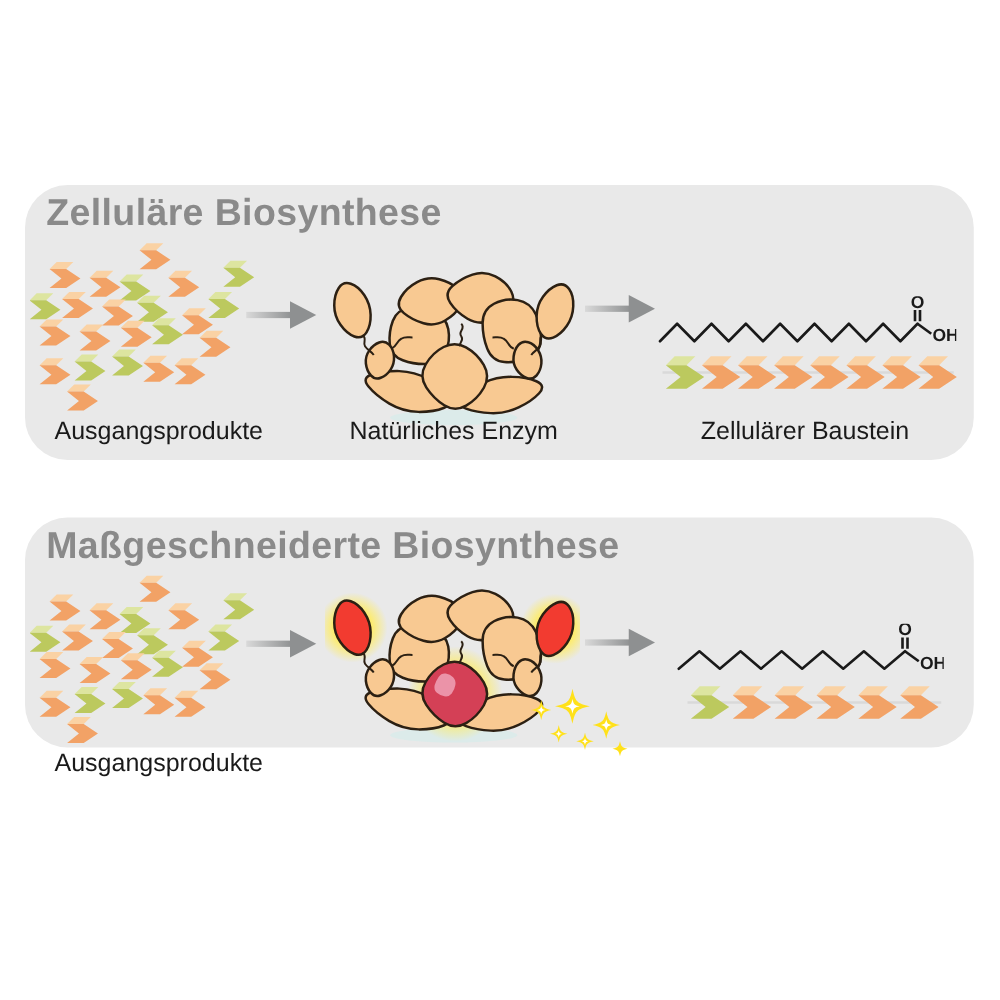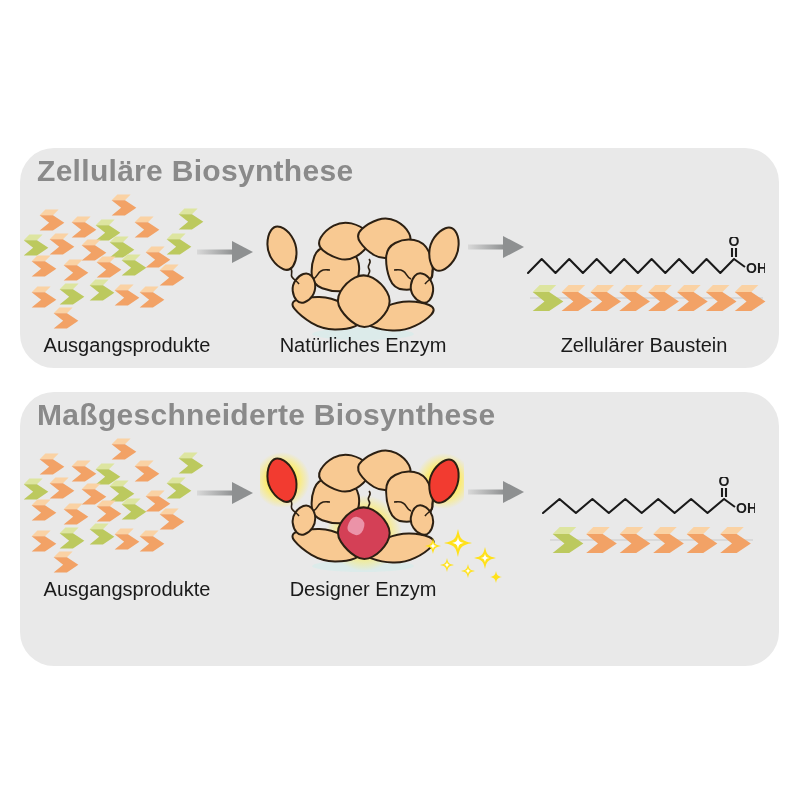--- a/index.html
+++ b/index.html
@@ -1,21 +1,21 @@
 <!DOCTYPE html>
 <html style="--page_bg: #ffffff; --panel: #e9e9e9; --title_gray: #8a8a8a; --text: #1a1a1a; --orange: #f2a266; --orange_light: #fad2a4; --green: #bcc95e; --green_light: #dde5a0; --enzyme: #f8c992; --outline: #2c2013; --shadow: #dcebea; --red: #f23b30; --crimson: #d44056; --pink: #eb93a8; --glow: #ffec60; --sparkle: #ffe11a; --sparkle_core: #ffffff; --arrow: #8e9091; --arrow_tail: #d9d9d9; --thread: #d9d9d9;"><head>
 <meta charset="utf-8">
 <style>
   html,body{margin:0;padding:0;width:800px;height:800px;background:var(--page_bg,#fff);
     font-family:"Liberation Sans",sans-serif;overflow:hidden;position:relative}
   .canvas{position:absolute;inset:0}
   .panel{position:absolute;left:20px;width:759px;height:220px;background:var(--panel);
     border-radius:34px}
   .p1{top:148px}
-  .p2{top:392px;height:274px}
+  .p2{top:414px;height:184px}
   .panel-title{position:absolute;left:17px;top:6px;margin:0;font-size:30px;font-weight:700;
     color:var(--title_gray);letter-spacing:.3px;white-space:nowrap}
   .cluster{position:absolute;left:4px;top:44px;width:195px;height:152px}
   .arrow{position:absolute}
   .arrow1{left:176px;top:92px}
   .arrow2{left:447px;top:87px}
   .p2 .arrow1{top:89px}
   .p2 .arrow2{top:88px}
   .enzyme{position:absolute;left:240px;top:60px;width:204px;height:136px}
   .p2 .enzyme{top:48px}
@@ -446,16 +446,15 @@
             <path d="M1,9 L15,9 L21,3 L7,3 Z" fill="#fad2a4"></path>
             <path d="M1,9 L15,9 L27,17 L15,25 L1,25 L11,17 Z" fill="#f2a266"></path>
           </g>
           <g transform="translate(171.0,1.5) scale(1.18)">
             <path d="M1,9 L15,9 L21,3 L7,3 Z" fill="#fad2a4"></path>
             <path d="M1,9 L15,9 L27,17 L15,25 L1,25 L11,17 Z" fill="#f2a266"></path>
           </g>
         </svg>
       </div>
     <div class="lbl lbl-input">Ausgangsprodukte</div>
-    <div class="lbl lbl-enzyme">Designer Enzym</div>
   </section>
 
 </div>
 
 </body></html>

